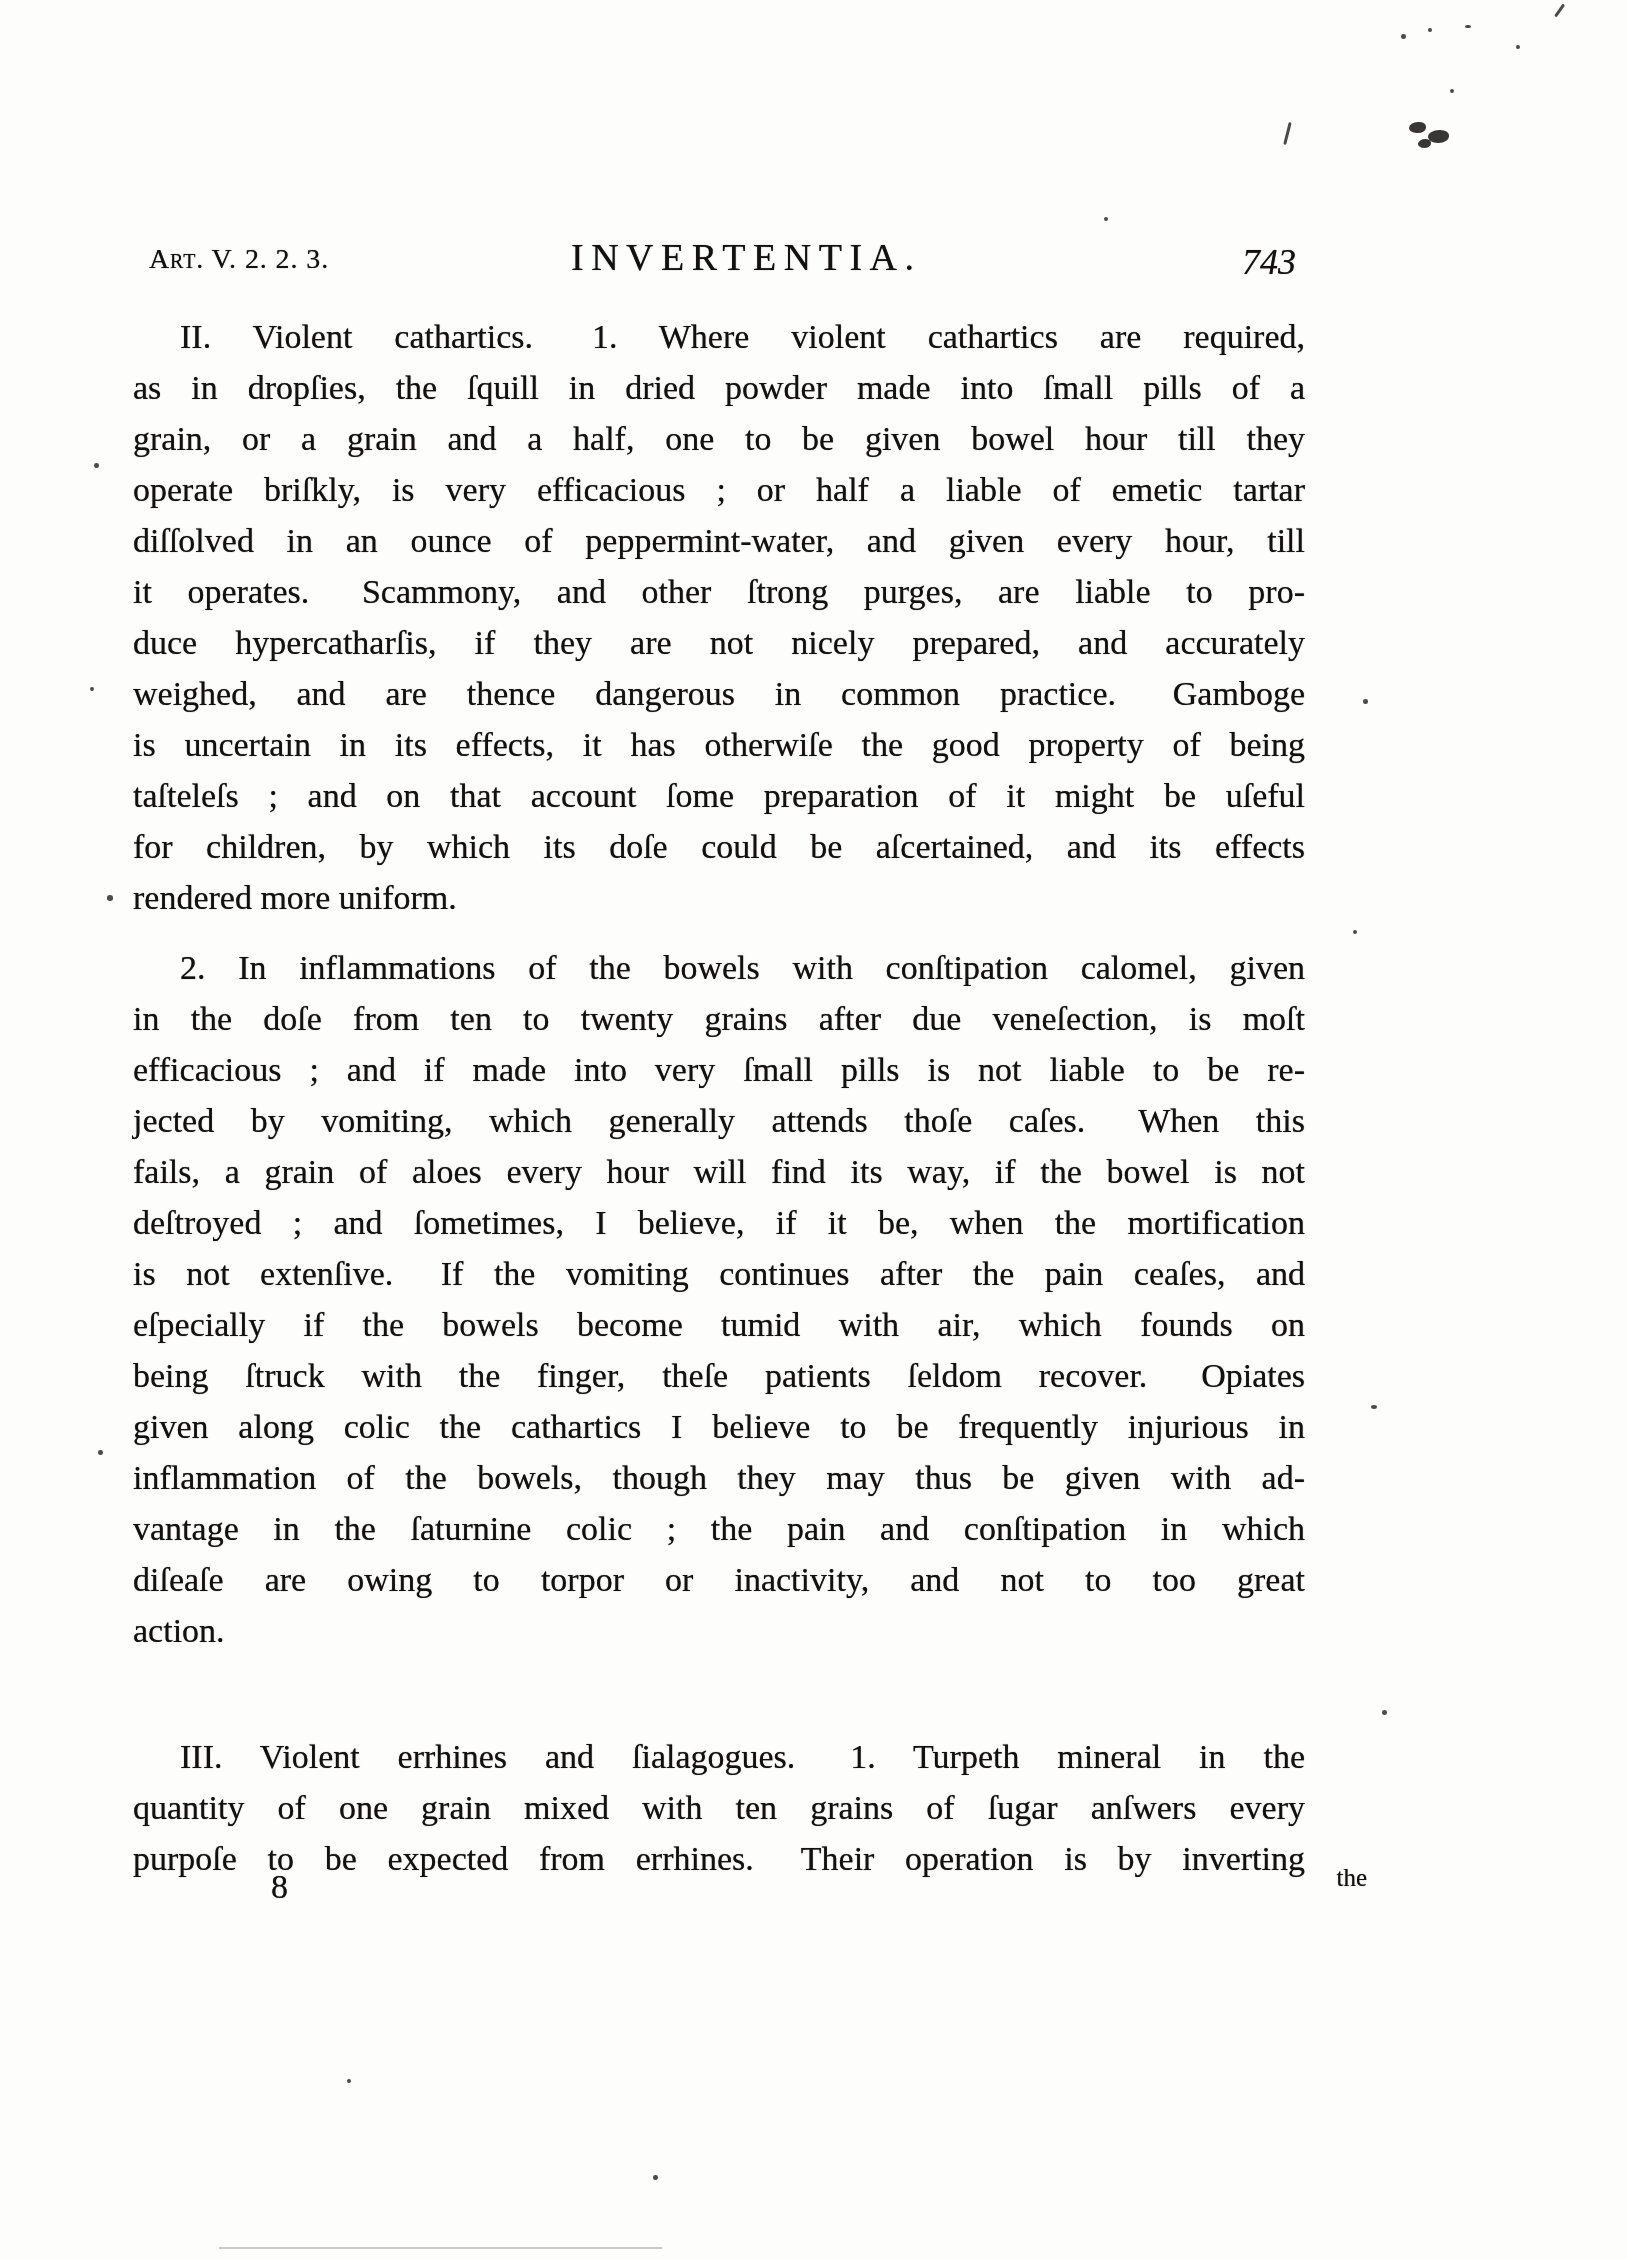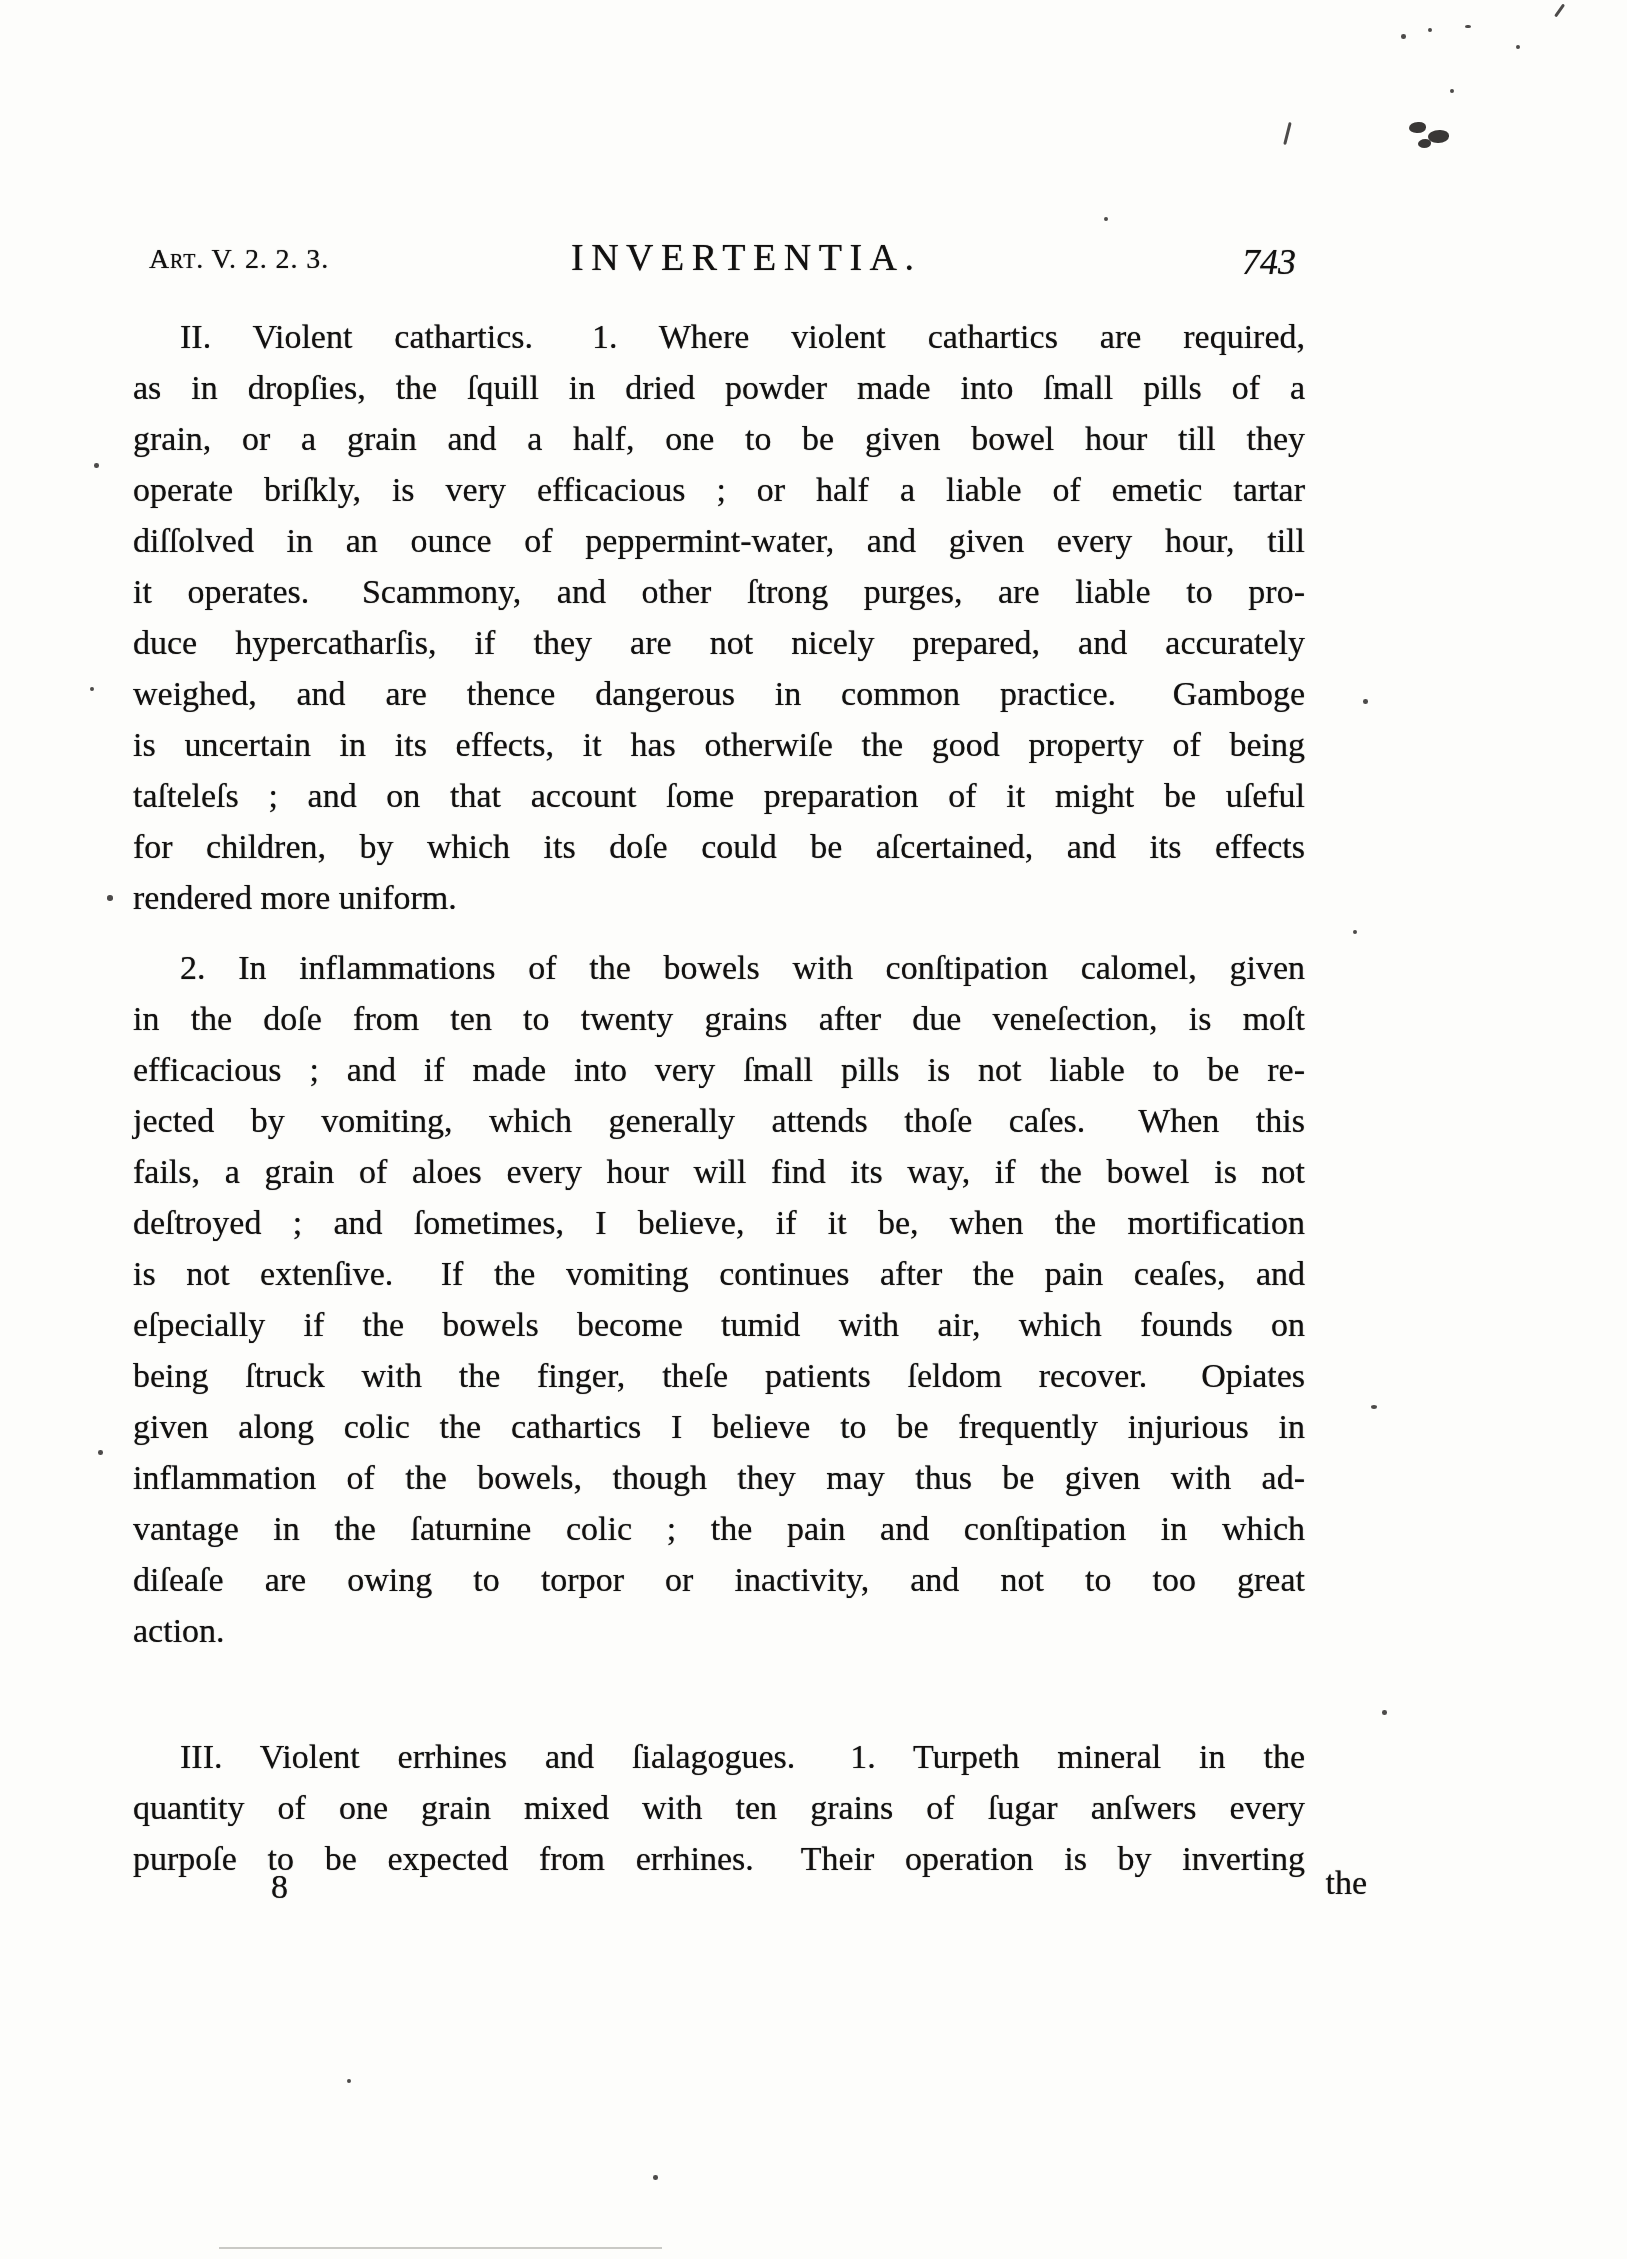--- a/index.html
+++ b/index.html
@@ -45,21 +45,21 @@
   .line { text-align: justify; text-align-last: justify; }
   .line.last { text-align-last: left; }
   .line.first { text-indent: 47px; }
   
   .signature-mark {
     position: absolute; left: 271px; top: 1868px;
     font-size: 34px; text-shadow: 0 0 0.9px rgba(15,15,15,.7);
   }
   .catchword {
     position: absolute; right: 260px; top: 1864px;
-    font-size: 34px; text-shadow: 0 0 0.9px rgba(15,15,15,.7);
+    font-size: 25px; text-shadow: 0 0 0.9px rgba(15,15,15,.7);
   }
   
   .speck { position:absolute; background:#2e2c2a; border-radius:50%; opacity:.85; }
   .stroke { position:absolute; background:#2e2c2a; opacity:.85; border-radius:1.9px; }
   .blot { position:absolute; background:#232120; border-radius:60% 45% 55% 50%; opacity:.9; }
   .faint-line { position:absolute; background:#c9c9c5; }
 </style>
 </head>
 <body>
 

